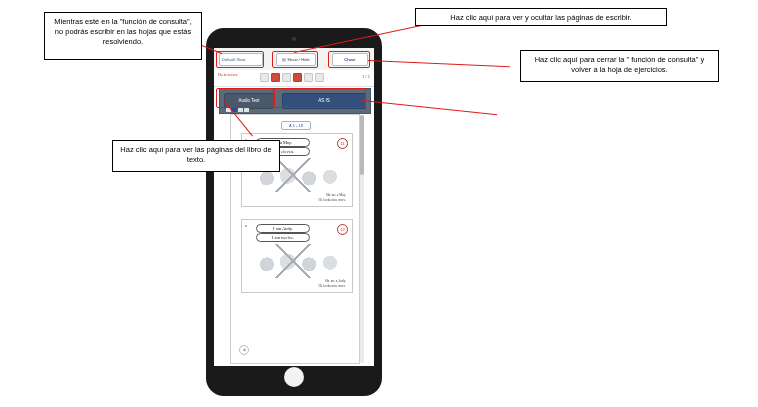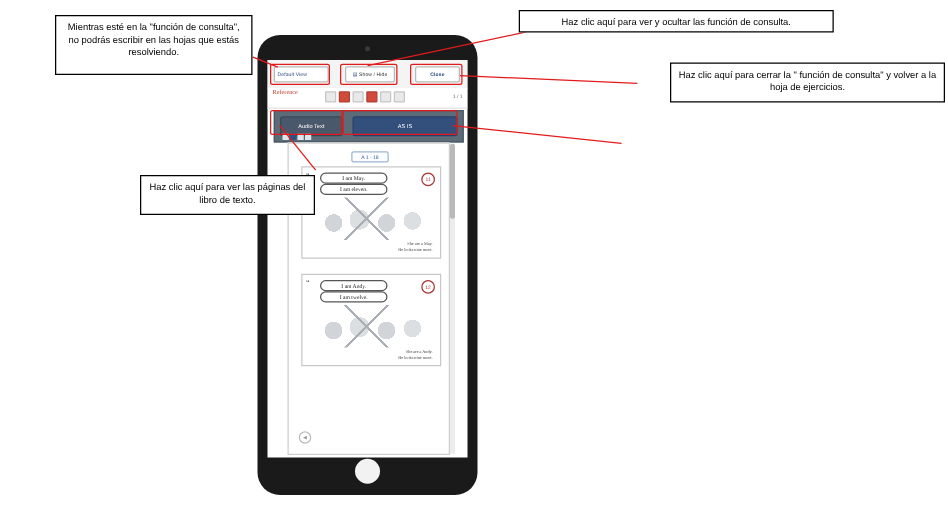--- a/index.html
+++ b/index.html
@@ -139,23 +139,23 @@
   }
 
   
   .callout{
     position:absolute;background:#ffffff;border:1px solid #000000;
     font-size:7.5px;line-height:10px;color:#000;
     padding:4px 5px;box-sizing:border-box;text-align:center;
   }
   #callout-1{left:44px;top:12px;width:158px;height:48px;text-align:center;}
   #callout-2{left:415px;top:8px;width:252px;height:18px;line-height:10px;}
-  #callout-3{left:536px;top:50px;width:220px;height:32px;}
+  #callout-3{left:520px;top:50px;width:199px;height:32px;}
   #callout-4{left:496px;top:100px;width:168px;height:32px;}
-  #callout-5{left:112px;top:140px;width:140px;height:32px;}
+  #callout-5{left:112px;top:140px;width:168px;height:32px;}
 
   
   .hl{position:absolute;border:1.5px solid #e11b1b;border-radius:2px;}
   #hl-default{left:216px;top:51px;width:46px;height:15px;}
   #hl-showhide{left:272px;top:51px;width:44px;height:15px;}
   #hl-close{left:328px;top:51px;width:40px;height:15px;}
   #hl-audio{left:216px;top:88px;width:56px;height:18px;}
   #hl-asis{left:274px;top:88px;width:90px;height:18px;}
 
   
@@ -251,17 +251,17 @@
 
   <div class="ln" style="left:294px;top:52px;width:130px;transform:rotate(-12deg);"></div>
 
   <div class="ln" style="left:368px;top:60px;width:142px;transform:rotate(2.5deg);"></div>
 
   <div class="ln" style="left:362px;top:100px;width:136px;transform:rotate(6deg);"></div>
 
   <div class="ln" style="left:224px;top:100px;width:46px;transform:rotate(51deg);"></div>
 
   <div class="callout" id="callout-1">Mientras esté en la "función de consulta", no podrás escribir en las hojas que estás resolviendo.</div>
-  <div class="callout" id="callout-2">Haz clic aquí para ver y ocultar las función de consulta.</div>
+  <div class="callout" id="callout-2">Haz clic aquí para ver y ocultar las páginas de escribir.</div>
   <div class="callout" id="callout-3">Haz clic aquí para cerrar la " función de consulta" y volver a la hoja de ejercicios.</div>
   <div class="callout" id="callout-5">Haz clic aquí para ver las páginas del libro de texto.</div>
 
 </div>
 
 </body></html>

